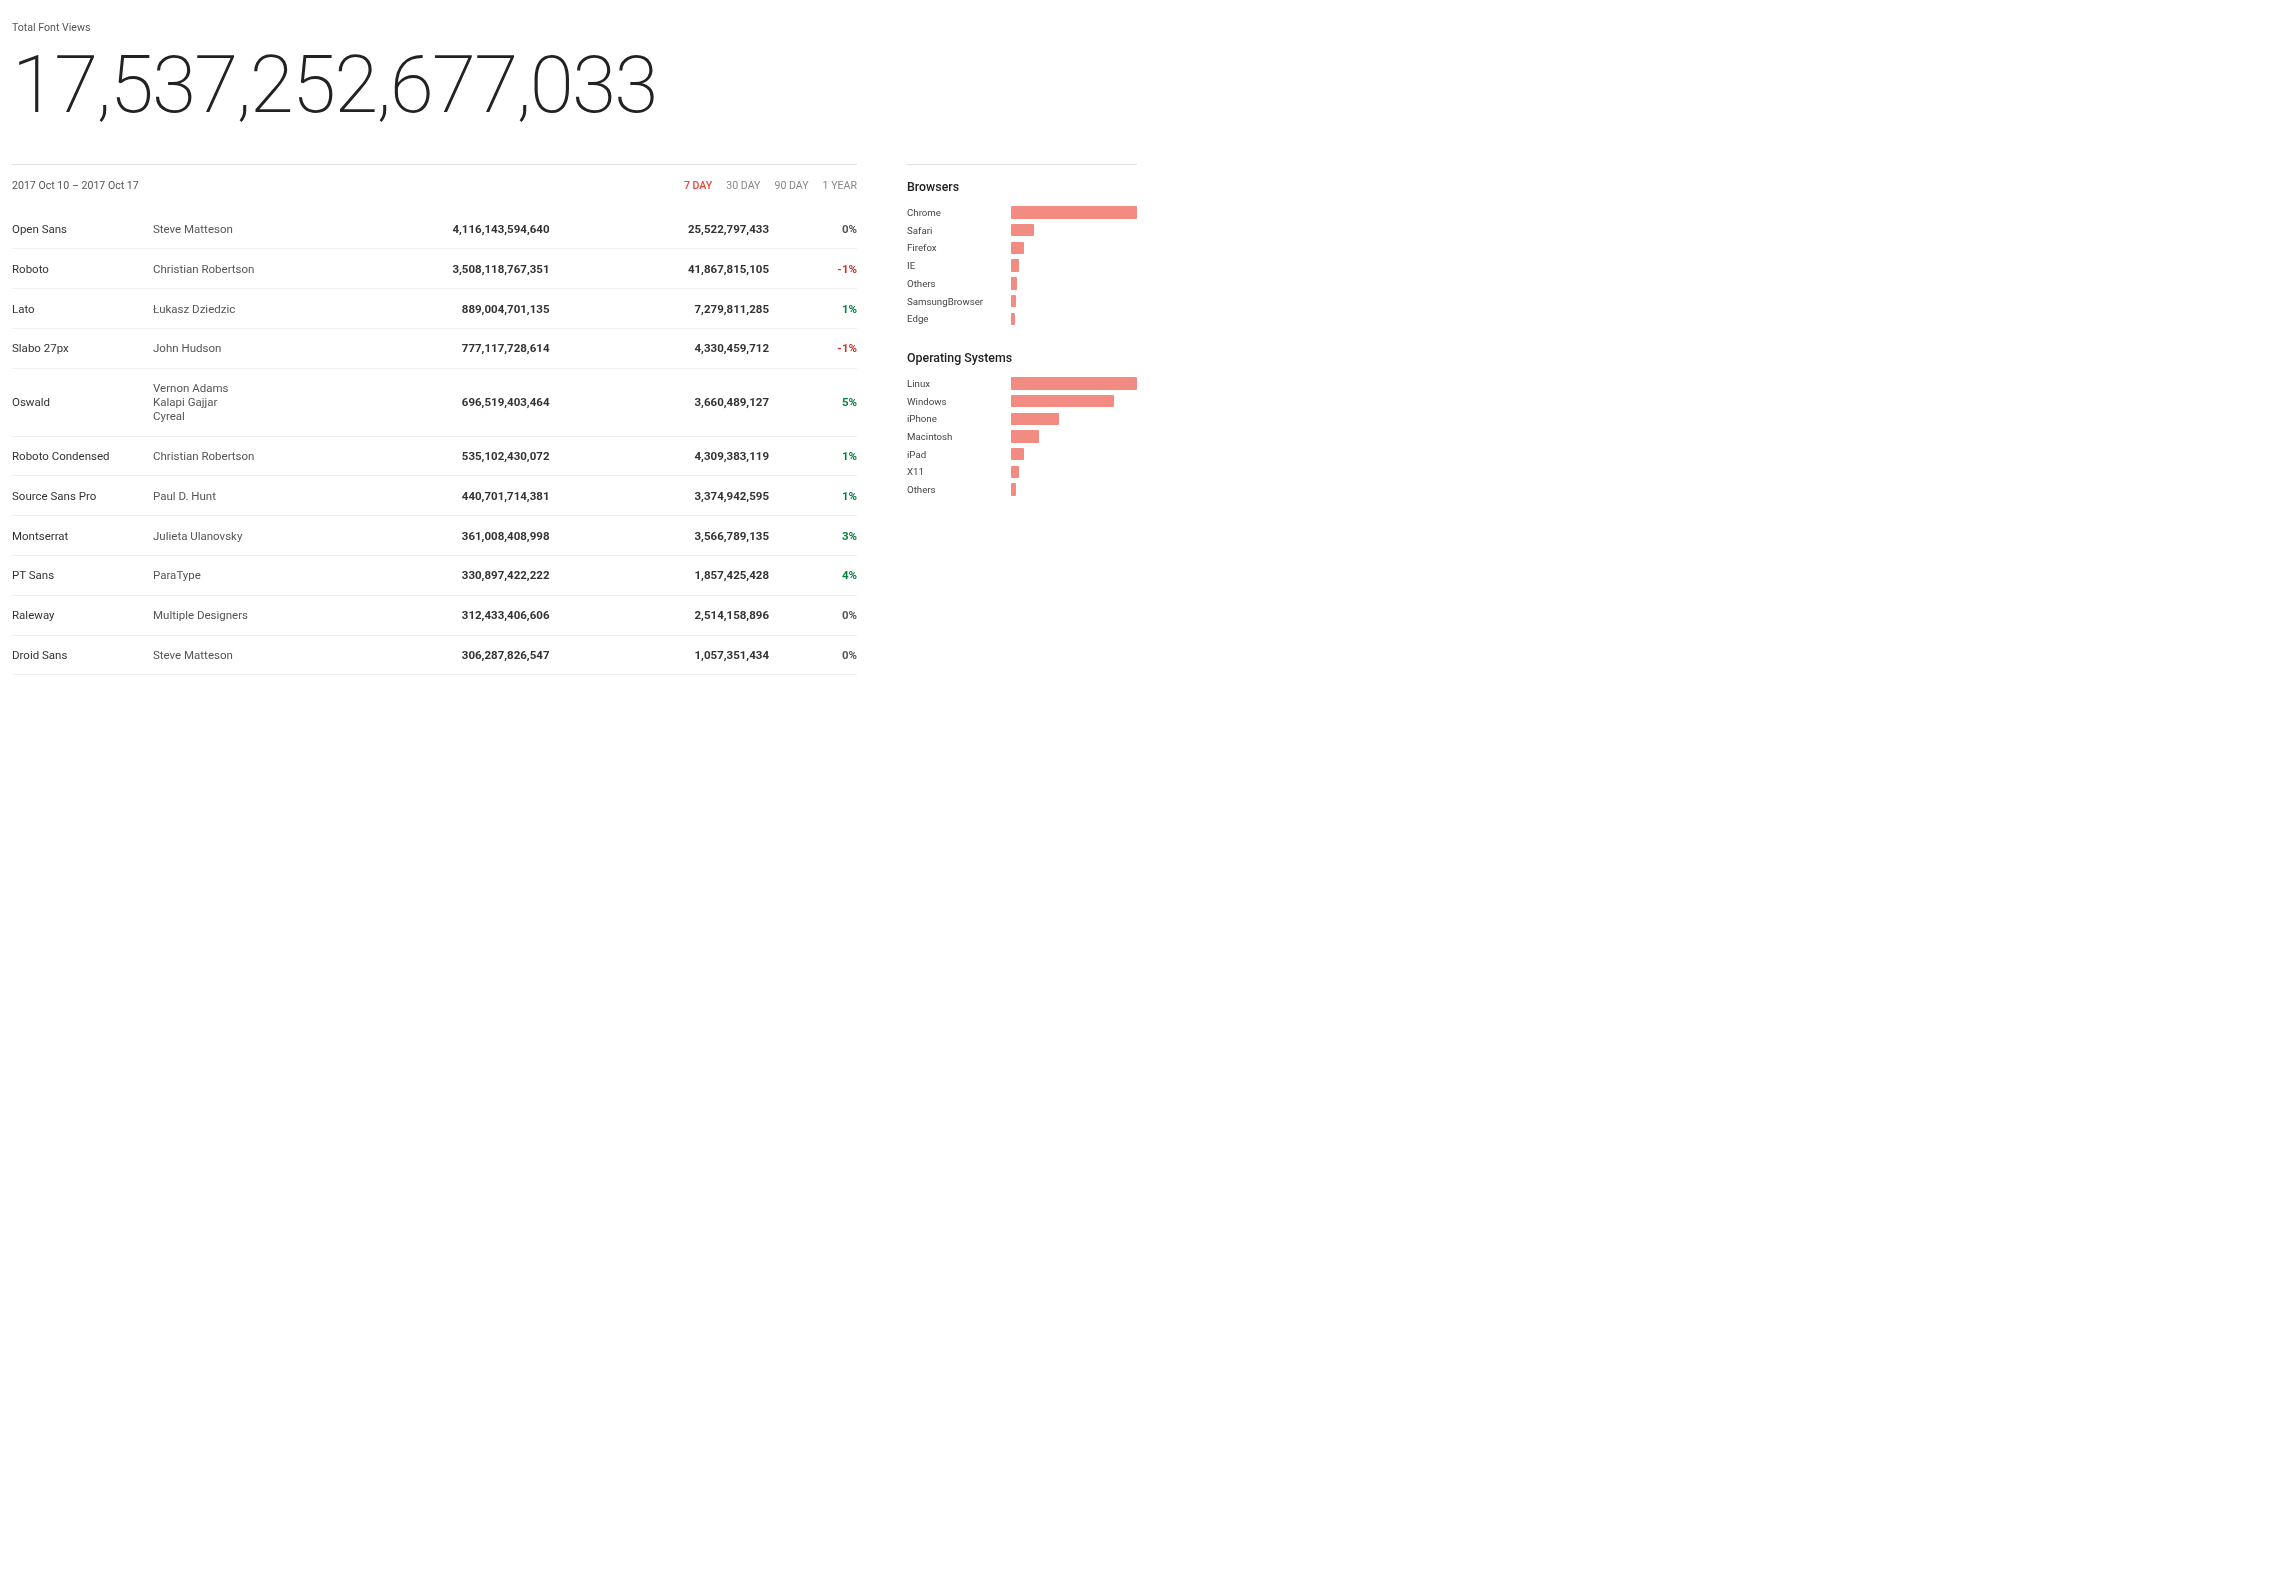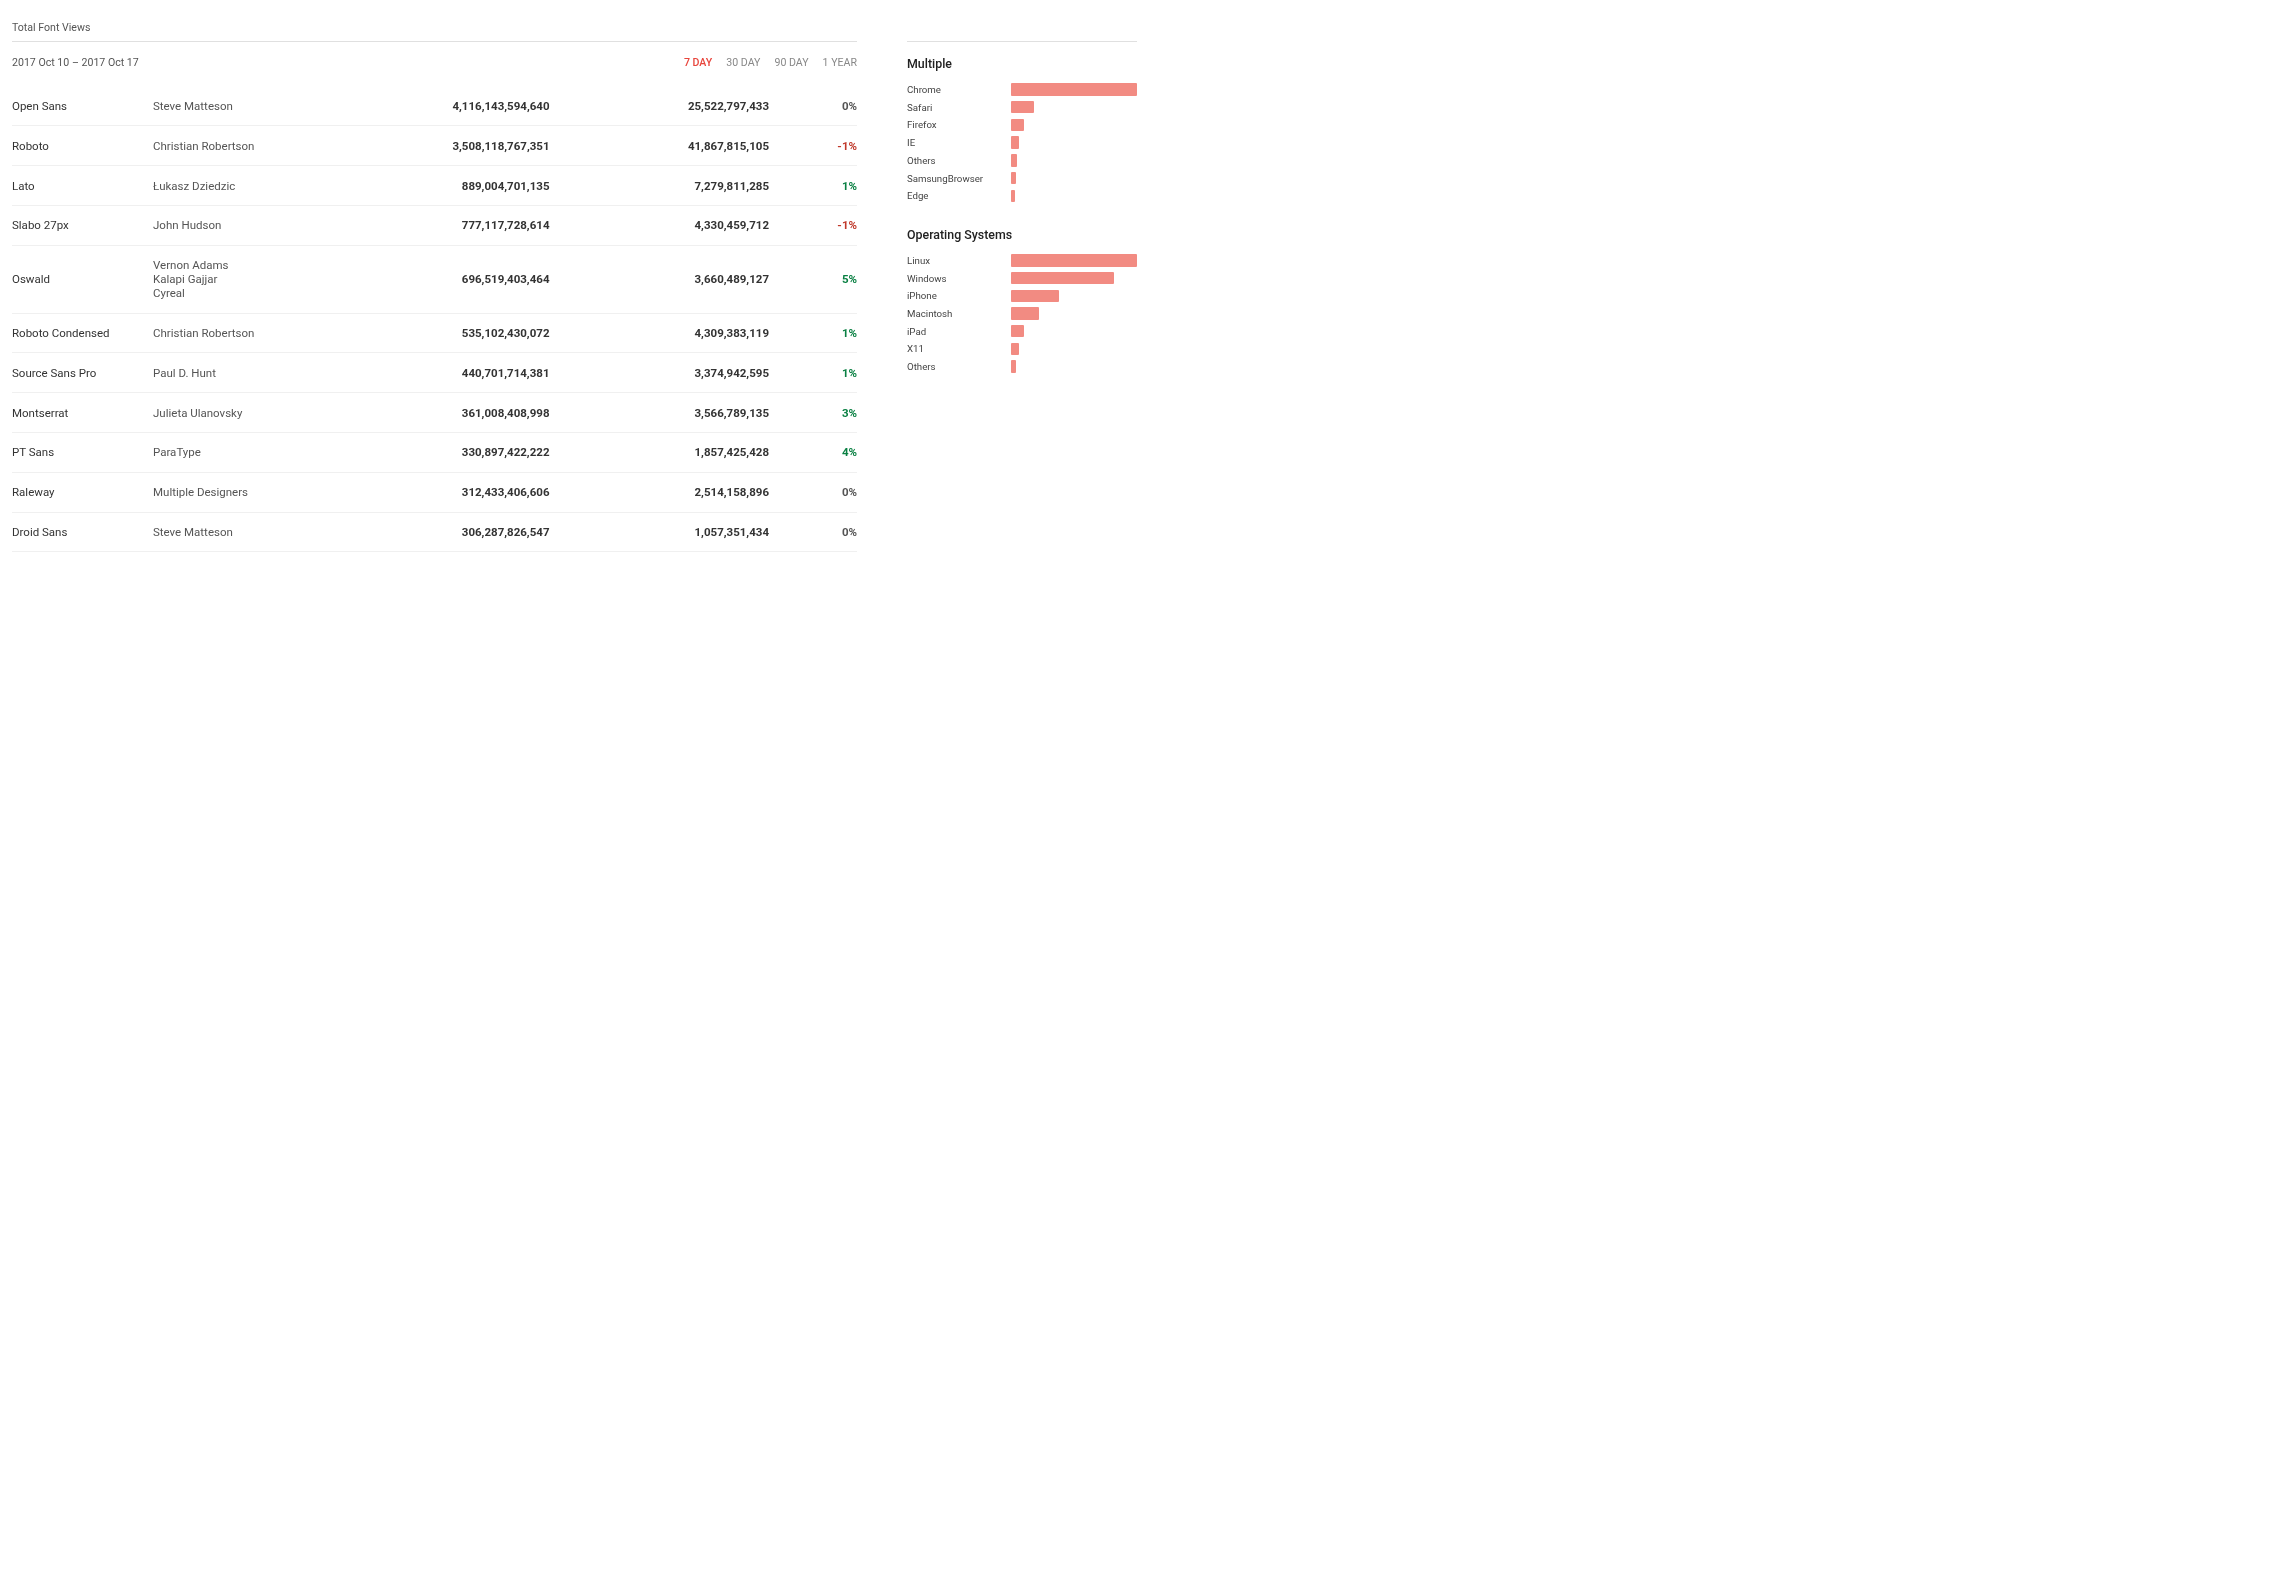--- a/index.html
+++ b/index.html
@@ -144,20 +144,21 @@
       height: 100%;
       background: #f28b82;
       border-radius: 0.9px;
     }
   </style>
 </head>
 <body>
 
 <div class="page">
   <div class="total-label">Total Font Views</div>
+  <div class="total-number">17,537,252,677,033</div>
 
   <div class="main-layout">
     <div class="left-panel">
       <hr class="divider">
       <div class="date-row">
         <span class="date-range">2017 Oct 10 – 2017 Oct 17</span>
         <div class="time-filters">
           <span class="time-filter active">7 DAY</span>
           <span class="time-filter">30 DAY</span>
           <span class="time-filter">90 DAY</span>
@@ -242,21 +243,21 @@
       <span class="table-cell designer">Steve Matteson</span>
       <span class="table-cell right">306,287,826,547</span>
       <span class="table-cell right">1,057,351,434</span>
       <span class="table-cell right change-neutral">0%</span>
     </div>
         </div>
     </div>
 
     <div class="right-panel">
       <hr class="right-divider">
-      <div class="section-title">Multiple</div>
+      <div class="section-title">Browsers</div>
       <div class="bar-chart" id="browsers-chart">
           <div class="bar-row">
         <span class="bar-label">Chrome</span>
         <div class="bar-track">
           <div class="bar-fill" style="width:100%"></div>
         </div>
       </div>
           <div class="bar-row">
         <span class="bar-label">Safari</span>
         <div class="bar-track">

